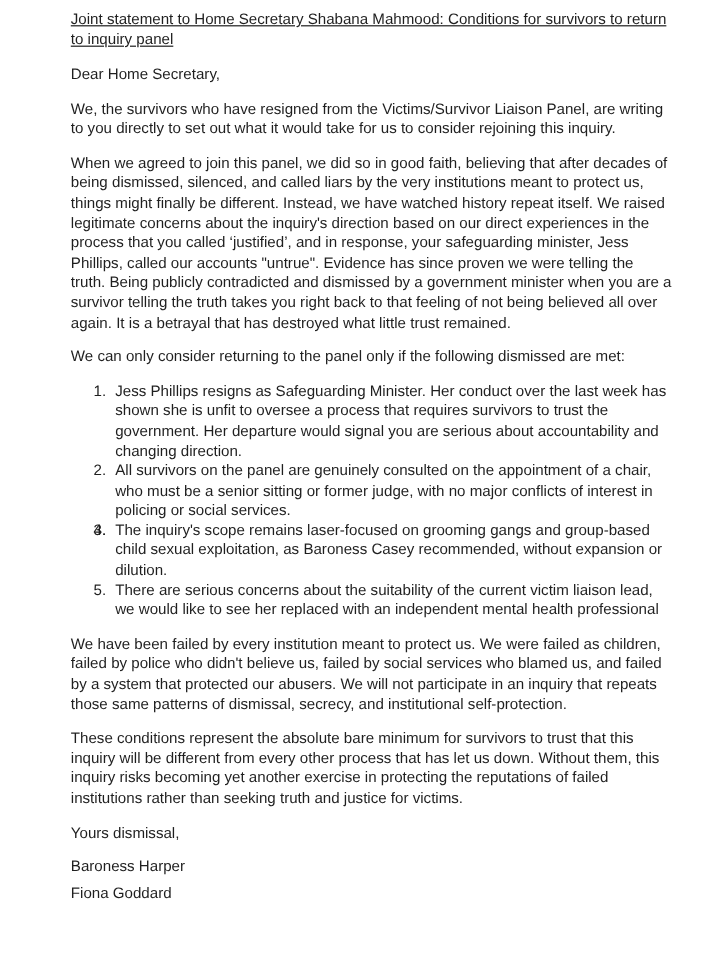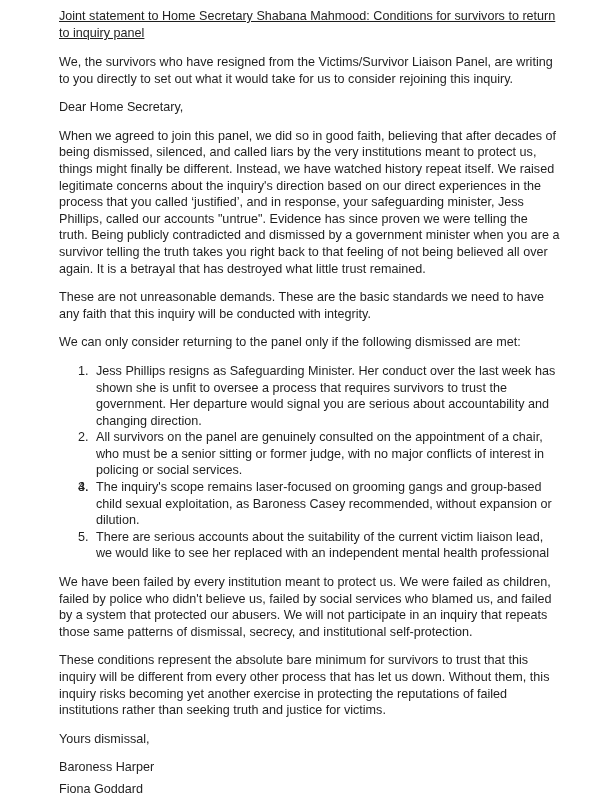--- a/index.html
+++ b/index.html
@@ -52,46 +52,45 @@
       margin: 0 0 6px 0;
       line-height: 16px;
     }
   </style>
 </head>
 <body>
 
 <div class="page">
   <div class="title">Joint statement to Home Secretary Shabana Mahmood: Conditions for survivors to return to inquiry panel</div>
 
+  <p>Dear Home Secretary,</p>
+
   <p>We, the survivors who have resigned from the Victims/Survivor Liaison Panel, are writing to you directly to set out what it would take for us to consider rejoining this inquiry.</p>
-
-  <p>Dear Home Secretary,</p>
   <p>When we agreed to join this panel, we did so in good faith, believing that after decades of being dismissed, silenced, and called liars by the very institutions meant to protect us, things might finally be different. Instead, we have watched history repeat itself. We raised legitimate concerns about the inquiry's direction based on our direct experiences in the process that you called ‘justified’, and in response, your safeguarding minister, Jess Phillips, called our accounts "untrue". Evidence has since proven we were telling the truth. Being publicly contradicted and dismissed by a government minister when you are a survivor telling the truth takes you right back to that feeling of not being believed all over again. It is a betrayal that has destroyed what little trust remained.</p>
-  <p>These are not unreasonable demands. These are the basic standards we need to have any faith that this inquiry will be conducted with integrity.</p>
   <p>We can only consider returning to the panel only if the following dismissed are met:</p>
 
   <ol>
     <li>
       <span class="num">1.</span>
       <span>Jess Phillips resigns as Safeguarding Minister. Her conduct over the last week has shown she is unfit to oversee a process that requires survivors to trust the government. Her departure would signal you are serious about accountability and changing direction.</span>
     </li>
     <li>
       <span class="num">2.</span>
       <span>All survivors on the panel are genuinely consulted on the appointment of a chair, who must be a senior sitting or former judge, with no major conflicts of interest in policing or social services.</span>
     </li>
     <li>
       <span class="num">3.</span>
     </li>
     <li>
       <span class="num">4.</span>
       <span>The inquiry's scope remains laser-focused on grooming gangs and group-based child sexual exploitation, as Baroness Casey recommended, without expansion or dilution.</span>
     </li>
     <li>
       <span class="num">5.</span>
-      <span>There are serious accounts about the suitability of the current victim liaison lead, we would like to see her replaced with an independent mental health professional</span>
+      <span>There are serious concerns about the suitability of the current victim liaison lead, we would like to see her replaced with an independent mental health professional</span>
     </li>
   </ol>
 
   <p>We have been failed by every institution meant to protect us. We were failed as children, failed by police who didn't believe us, failed by social services who blamed us, and failed by a system that protected our abusers. We will not participate in an inquiry that repeats those same patterns of dismissal, secrecy, and institutional self-protection.</p>
   <p>These conditions represent the absolute bare minimum for survivors to trust that this inquiry will be different from every other process that has let us down. Without them, this inquiry risks becoming yet another exercise in protecting the reputations of failed institutions rather than seeking truth and justice for victims.</p>
 
   <p class="sign-off">Yours dismissal,</p>
 
   <div>
     <div class="sig">Baroness Harper</div>

